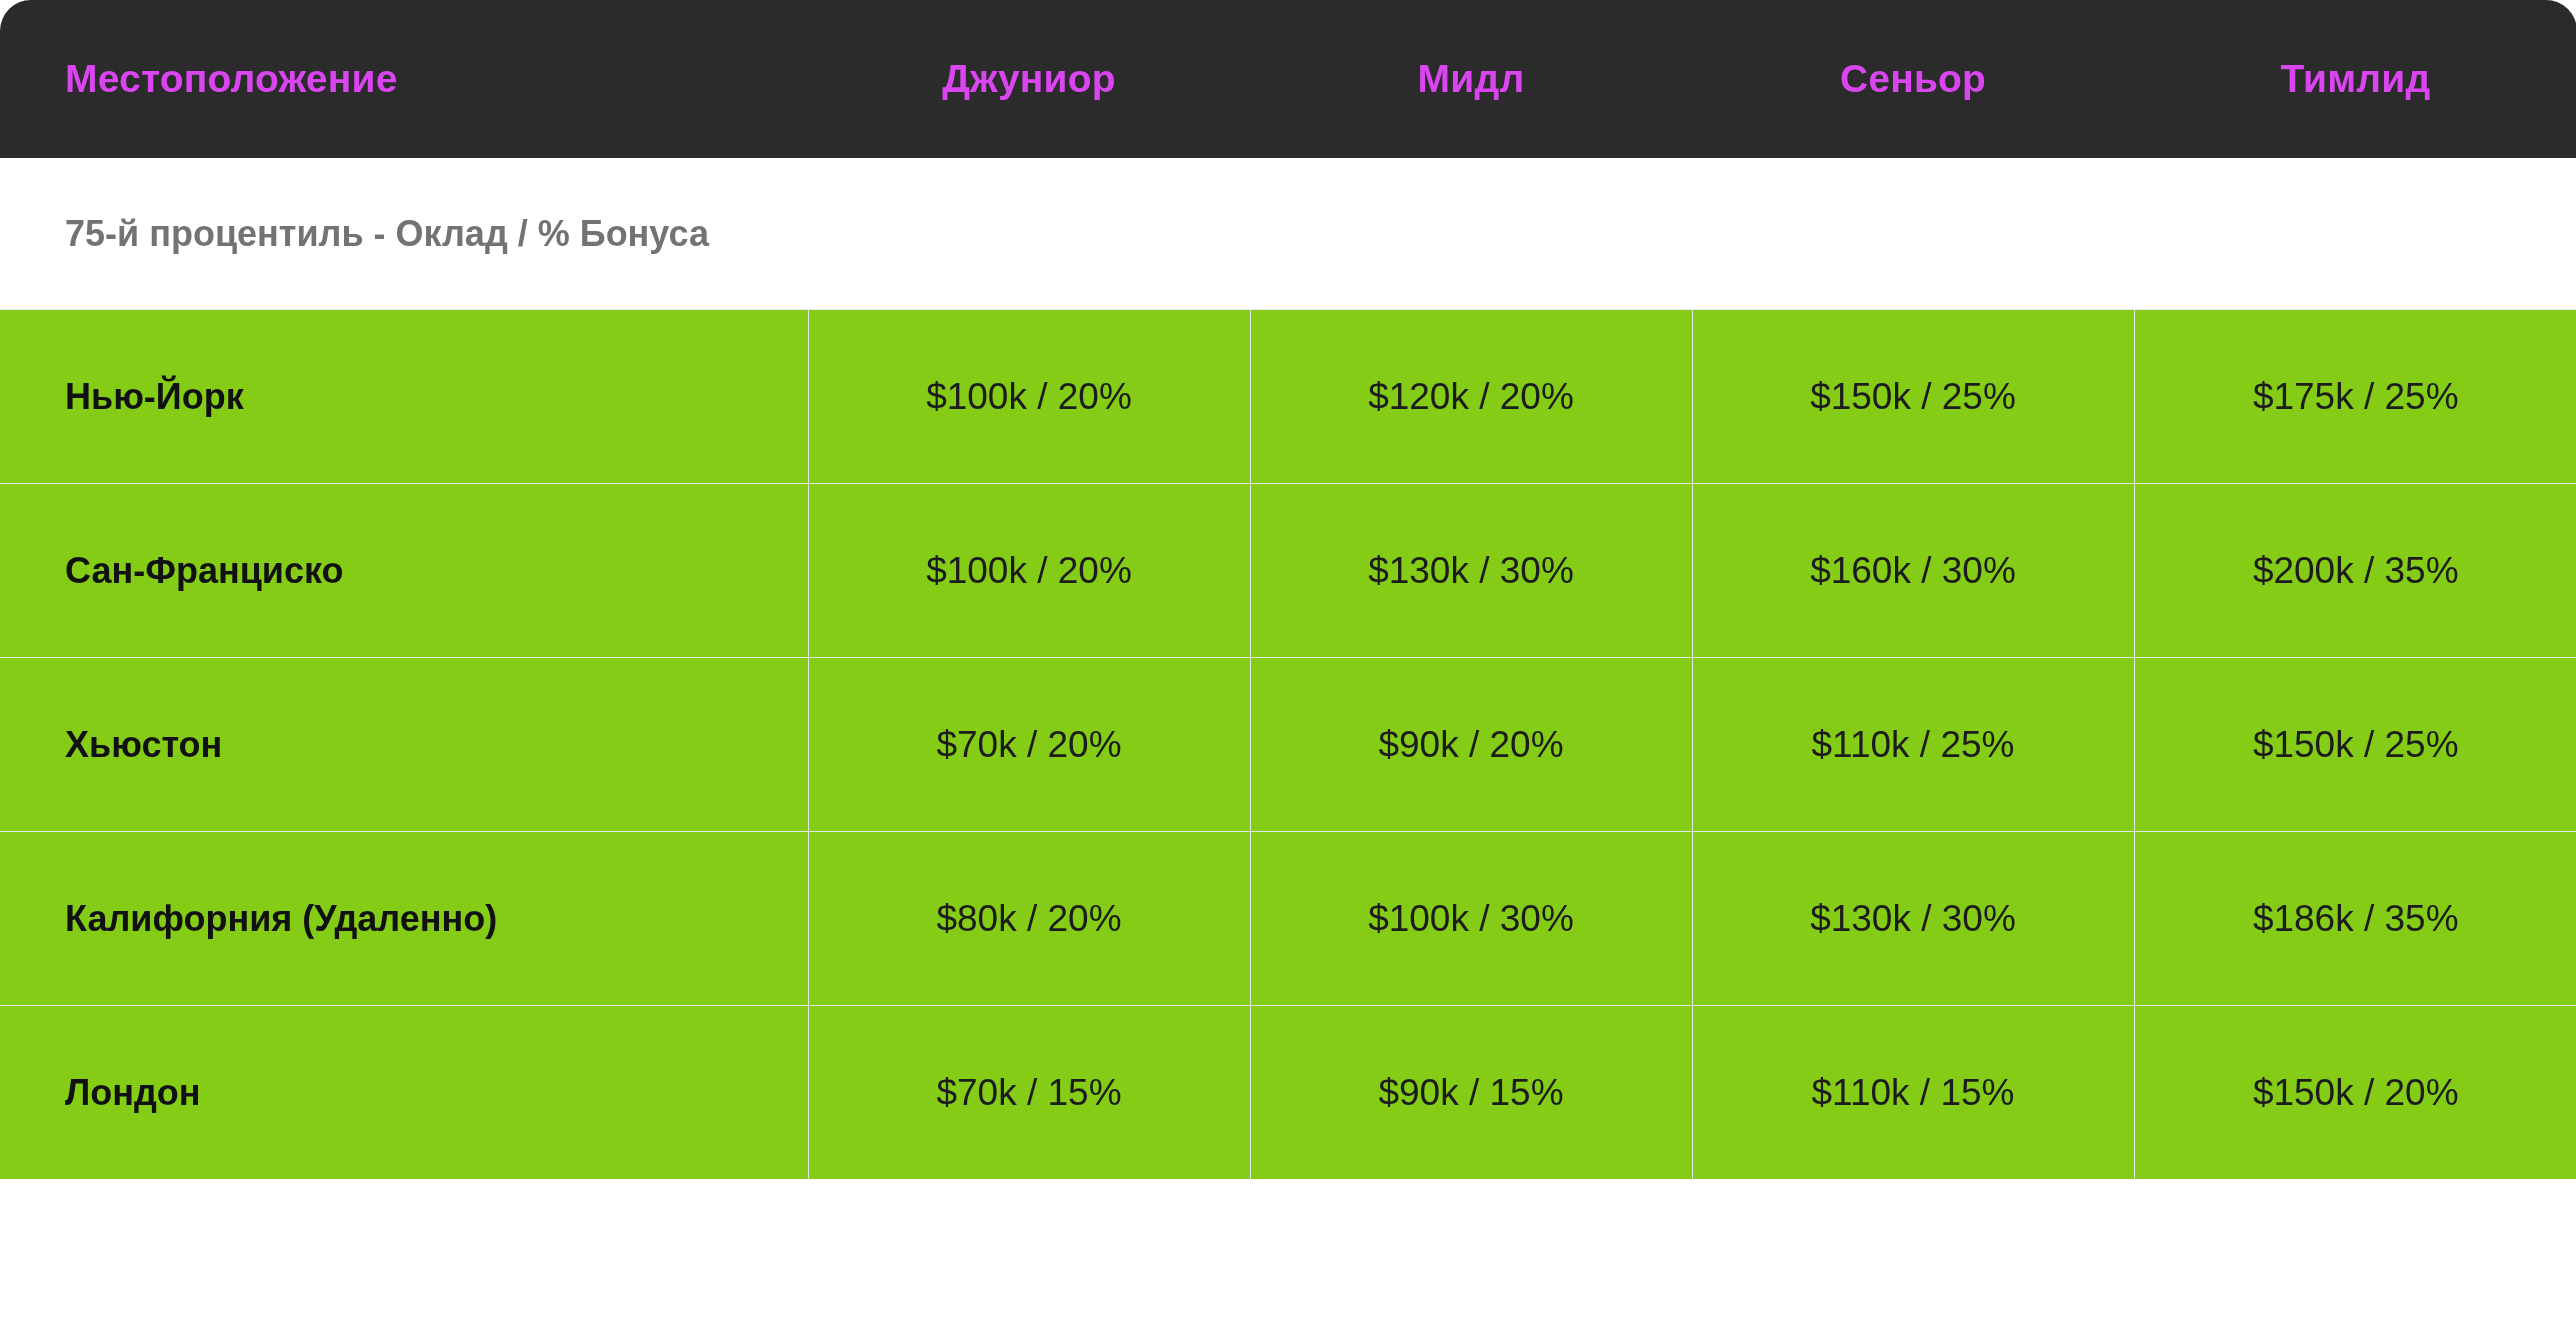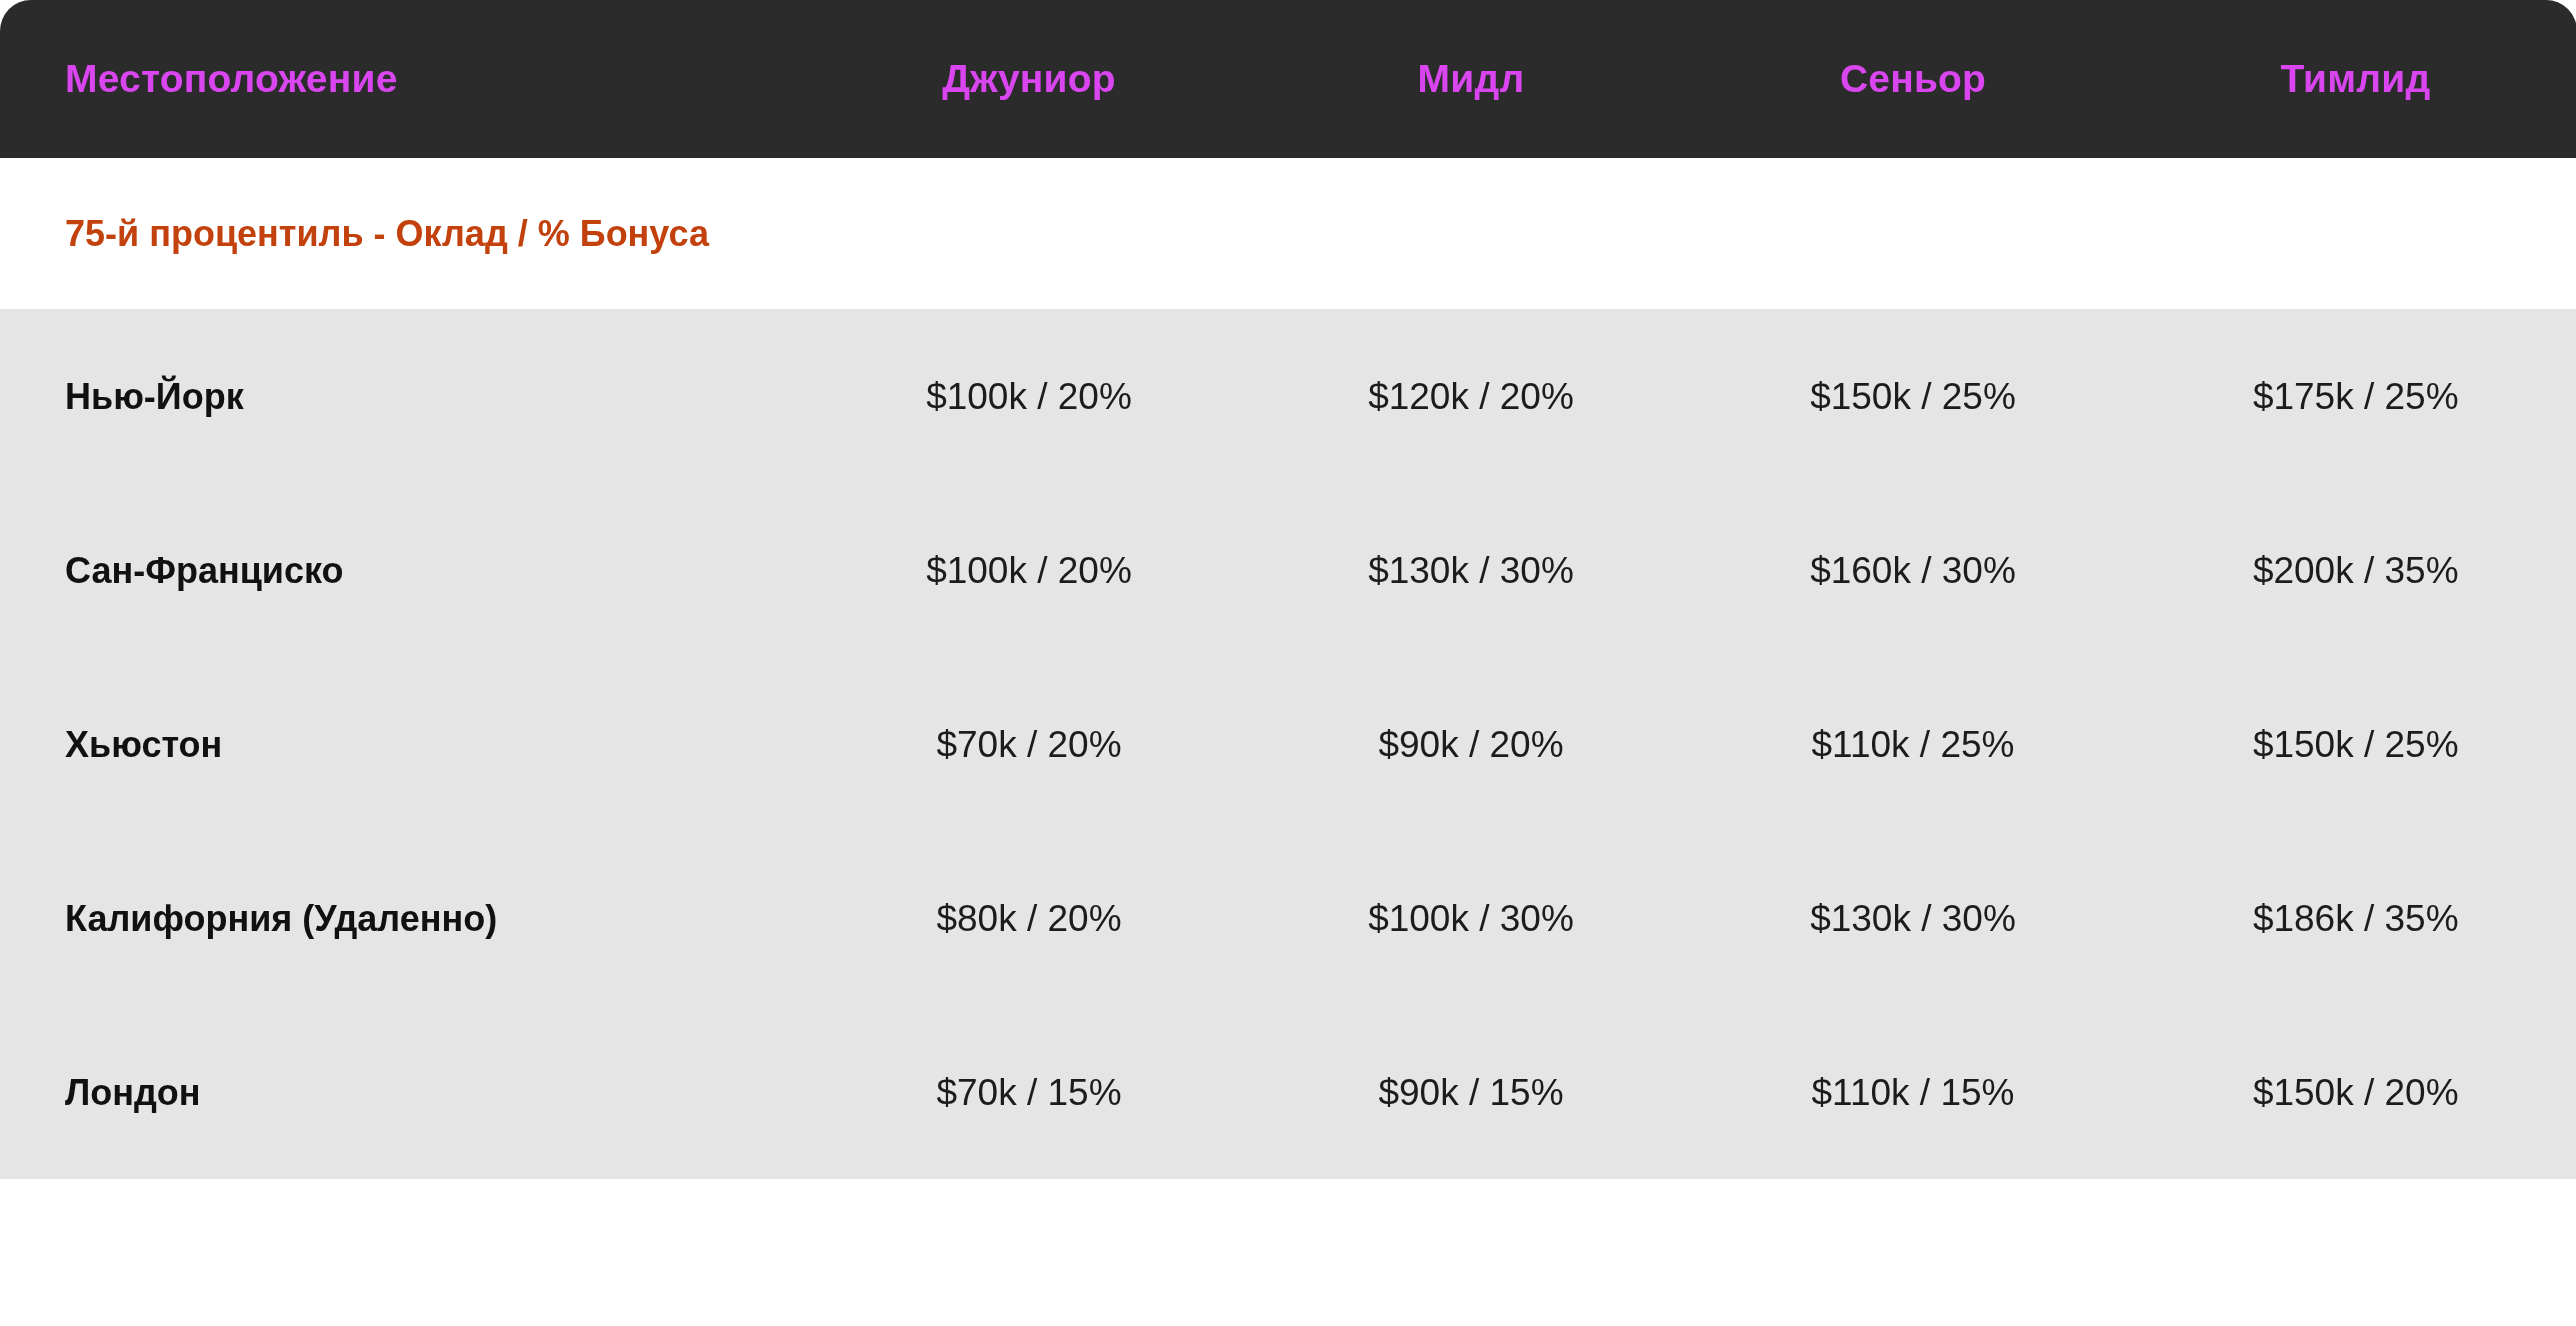--- a/index.html
+++ b/index.html
@@ -56,32 +56,32 @@
     border-top-left-radius: 31px;
   }
   thead tr th:last-child {
     border-top-right-radius: 31px;
   }
 
   tr.section-row td {
     background: #ffffff;
     font-size: 36px;
     font-weight: bold;
-    color: #c2410c;
+    color: #737373;
     height: 151px;
     padding: 0 0 0 65px;
     vertical-align: middle;
     border-bottom: 1.8px solid #e6e6e6;
   }
 
   tbody td {
     height: 171px;
     vertical-align: middle;
     border-bottom: 1.8px solid #e6e6e6;
-    background: #e5e5e5;
+    background: #84cc16;
   }
 
   td.loc-cell {
     text-align: left;
     padding-left: 65px;
     font-size: 36px;
     font-weight: bold;
     color: #111111;
   }
 

